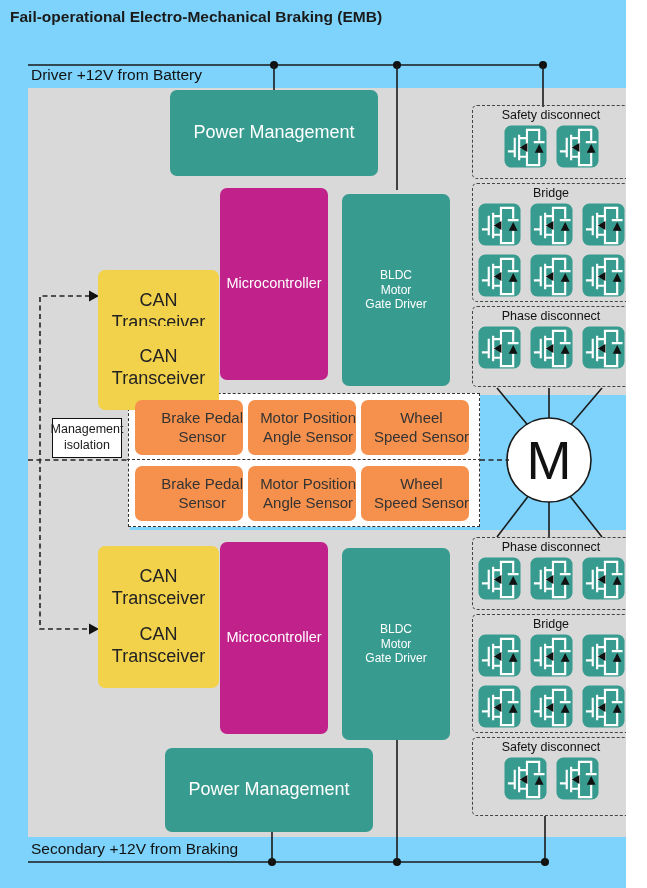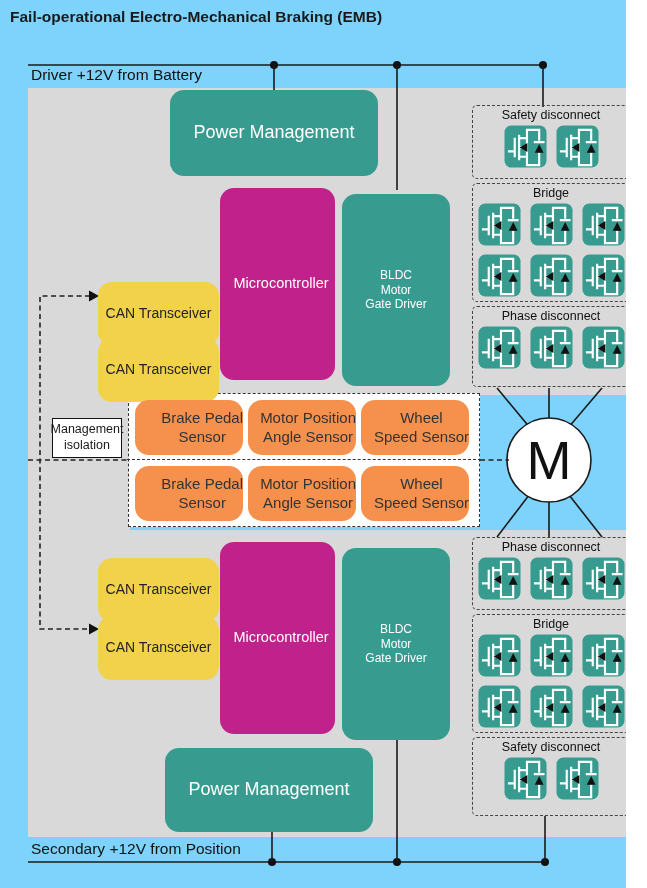--- a/index.html
+++ b/index.html
@@ -16,32 +16,32 @@
   .gray.primary{left:28px;top:88px;width:609px;height:307px;}
   .gray.secondary{left:28px;top:530px;width:609px;height:307px;}
   .gray.bridge-strip{left:28px;top:395px;width:102px;height:135px;}
 
   svg.wires{position:absolute;left:0;top:0;z-index:1;}
   .wire{stroke:#1a1a1a;stroke-width:1.6;fill:none;}
   .dash{stroke:#222;stroke-width:1.6;fill:none;stroke-dasharray:5 3.5;}
   .edge-dash{stroke:#b7d8d4;stroke-width:2;fill:none;stroke-dasharray:3.5 3.5;}
   .dot{fill:#111;}
 
-  .blk{position:absolute;z-index:2;border-radius:14px;display:flex;align-items:center;
+  .blk{position:absolute;z-index:2;border-radius:7px;display:flex;align-items:center;
        justify-content:center;text-align:center;line-height:1.22;}
   .teal{background:var(--teal);color:#fff;}
   .magenta{background:var(--magenta);color:#fff;}
   .yellow{background:var(--yellow);color:#222;}
   .orange{background:var(--orange);color:#333;justify-content:flex-end;}
 
   .pm{font-size:18px;}
-  .mcu{font-size:14.5px;padding-left:7px;}
+  .mcu{font-size:14.5px;}
   .bldc{font-size:12px;margin-top:6px;}
   .bldc span{display:block;}
-  .can{font-size:14px;padding:6px 6px;margin-top:12px;}
+  .can{font-size:18px;padding:16px 6px;}
   .sensor{font-size:15px;}
   .sensor span{display:block;}
 
   .sensor-box{position:absolute;left:128px;top:393px;width:352px;height:134px;
               border:1.6px dashed #333;background:#fff;box-sizing:border-box;z-index:1;}
   .sensor-divider{position:absolute;top:65px;left:-2px;right:-2px;border-top:1.6px dashed #333;}
 
   .iso-label{position:absolute;left:52px;top:418px;width:68px;height:38px;z-index:2;
              background:#fff;border:1.6px solid #111;display:flex;flex-direction:column;
              align-items:center;justify-content:center;font-size:12.5px;line-height:1.25;}
@@ -57,21 +57,21 @@
                display:flex;align-items:center;justify-content:center;font-size:54px;color:#111;}
 </style>
 </head>
 <body>
 
 <div class="page">
 
   <div class="title">Fail-operational Electro-Mechanical Braking (EMB)</div>
 
   <div class="rail-label primary">Driver +12V from Battery</div>
-  <div class="rail-label secondary">Secondary +12V from Position</div>
+  <div class="rail-label secondary">Secondary +12V from Braking</div>
 
   <div class="gray primary"></div>
   <div class="gray secondary"></div>
   <div class="gray bridge-strip"></div>
 
   <svg class="wires" width="647" height="888" viewBox="0 0 647 888">
     <path class="wire" d="M28 65 H543"></path>
     <path class="wire" d="M28 862 H545"></path>
     <circle class="dot" cx="274" cy="65" r="4"></circle>
     <circle class="dot" cx="397" cy="65" r="4"></circle>

